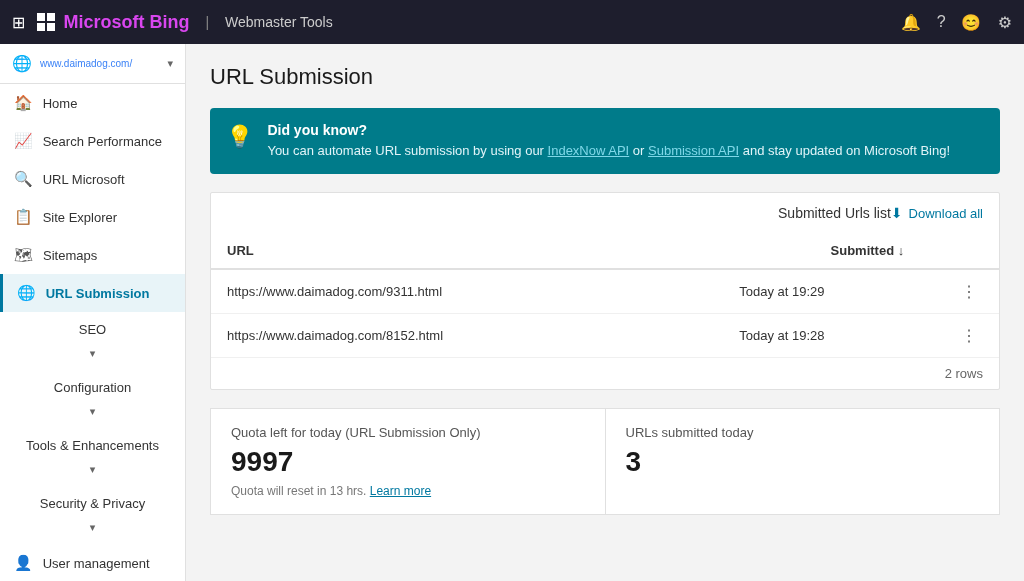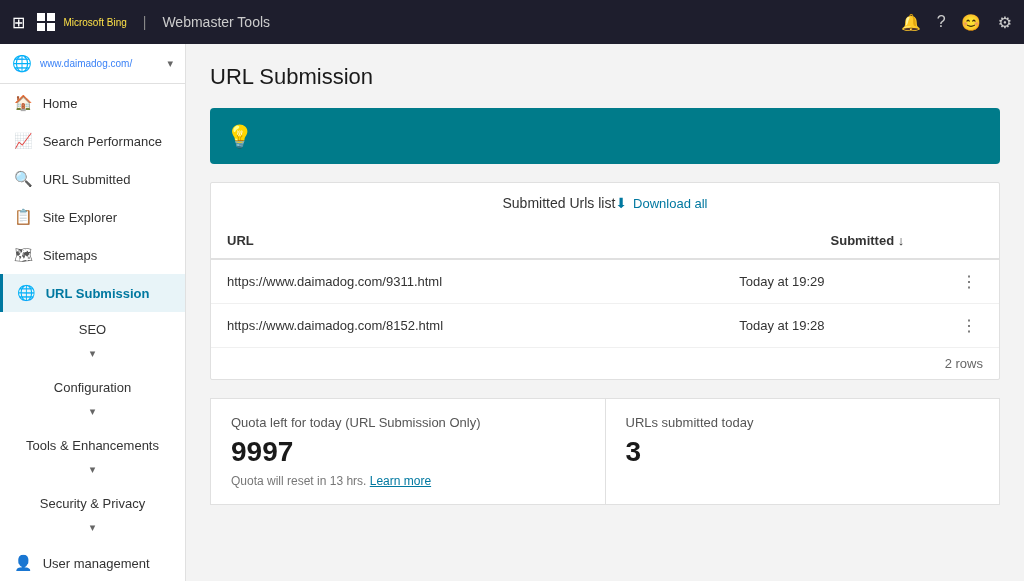--- a/index.html
+++ b/index.html
@@ -23,21 +23,21 @@
     }
     .topbar-grid-icon { color: #fff; font-size: 16px; margin-right: 4px; }
     .topbar-windows-icon {
       width: 18px; height: 18px;
       display: grid; grid-template-columns: 1fr 1fr; gap: 2px;
     }
     .topbar-windows-icon span {
       background: #fff;
       display: block;
     }
-    .topbar-app-name { font-size: 10px; font-weight: 400; color: #fde047; }
+    .topbar-app-name { font-size: 18px; font-weight: 700; color: #d946ef; }
     .topbar-separator { color: #888; margin: 0 8px; }
     .topbar-product { font-size: 14px; color: #ccc; }
     .topbar-actions { display: flex; align-items: center; gap: 16px; }
     .topbar-icon { color: #ccc; font-size: 16px; cursor: pointer; }
 
     
     .main-layout {
       display: flex;
       flex: 1;
       overflow: hidden;
@@ -142,21 +142,21 @@
     
     .table-section {
       background: #fff;
       border: 1px solid #e0e0e0;
       border-radius: 2px;
       margin-bottom: 18px;
     }
     .table-header-row {
       display: flex;
       align-items: center;
-      justify-content: center;
+      justify-content: flex-end;
       padding: 12px 16px;
     }
     .table-section-title { font-size: 14px; font-weight: 500; color: #333; }
     .download-all-btn {
       display: flex;
       align-items: center;
       gap: 6px;
       color: #0078a0;
       font-size: 13px;
       cursor: pointer;
@@ -257,21 +257,21 @@
     <div class="nav-item">
       <span class="nav-icon">🏠</span>
       <span>Home</span>
     </div>
     <div class="nav-item">
       <span class="nav-icon">📈</span>
       <span>Search Performance</span>
     </div>
     <div class="nav-item">
       <span class="nav-icon">🔍</span>
-      <span>URL Submitted</span>
+      <span>URL Microsoft</span>
     </div>
     <div class="nav-item">
       <span class="nav-icon">📋</span>
       <span>Site Explorer</span>
     </div>
     <div class="nav-item">
       <span class="nav-icon">🗺</span>
       <span>Sitemaps</span>
     </div>
     <div class="nav-item active">
@@ -309,20 +309,26 @@
   </nav>
 
   <div class="content">
 
     <div class="page-header">
       <h1 class="page-title">URL Submission</h1>
     </div>
 
     <div class="info-banner">
       <span class="info-icon">💡</span>
+      <div>
+        <div class="info-title">Did you know?</div>
+        <div class="info-text">
+          <span>You can automate URL submission by using our </span><a class="info-link">IndexNow API</a><span> or </span><a class="info-link">Submission API</a><span> and stay updated on Microsoft Bing!</span>
+        </div>
+      </div>
     </div>
 
     <div class="table-section">
       <div class="table-header-row">
         <span class="table-section-title">Submitted Urls list</span>
         <button class="download-all-btn">
           <span class="download-icon">⬇</span>
           <span>Download all</span>
         </button>
       </div>

